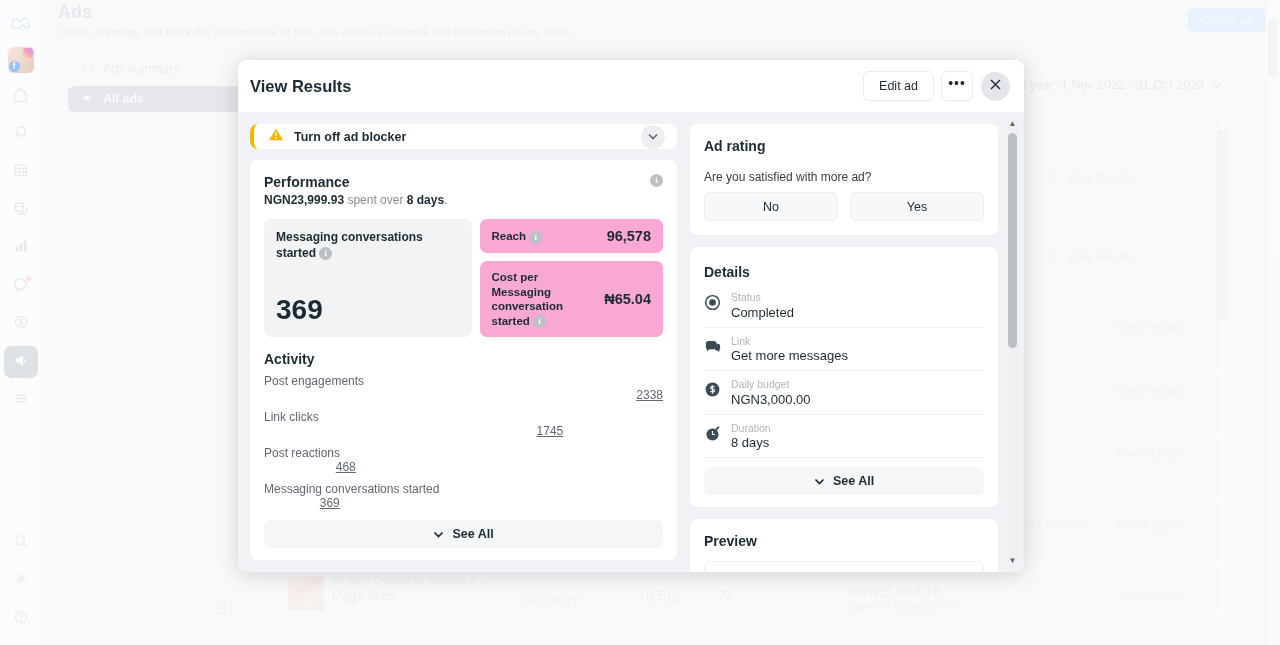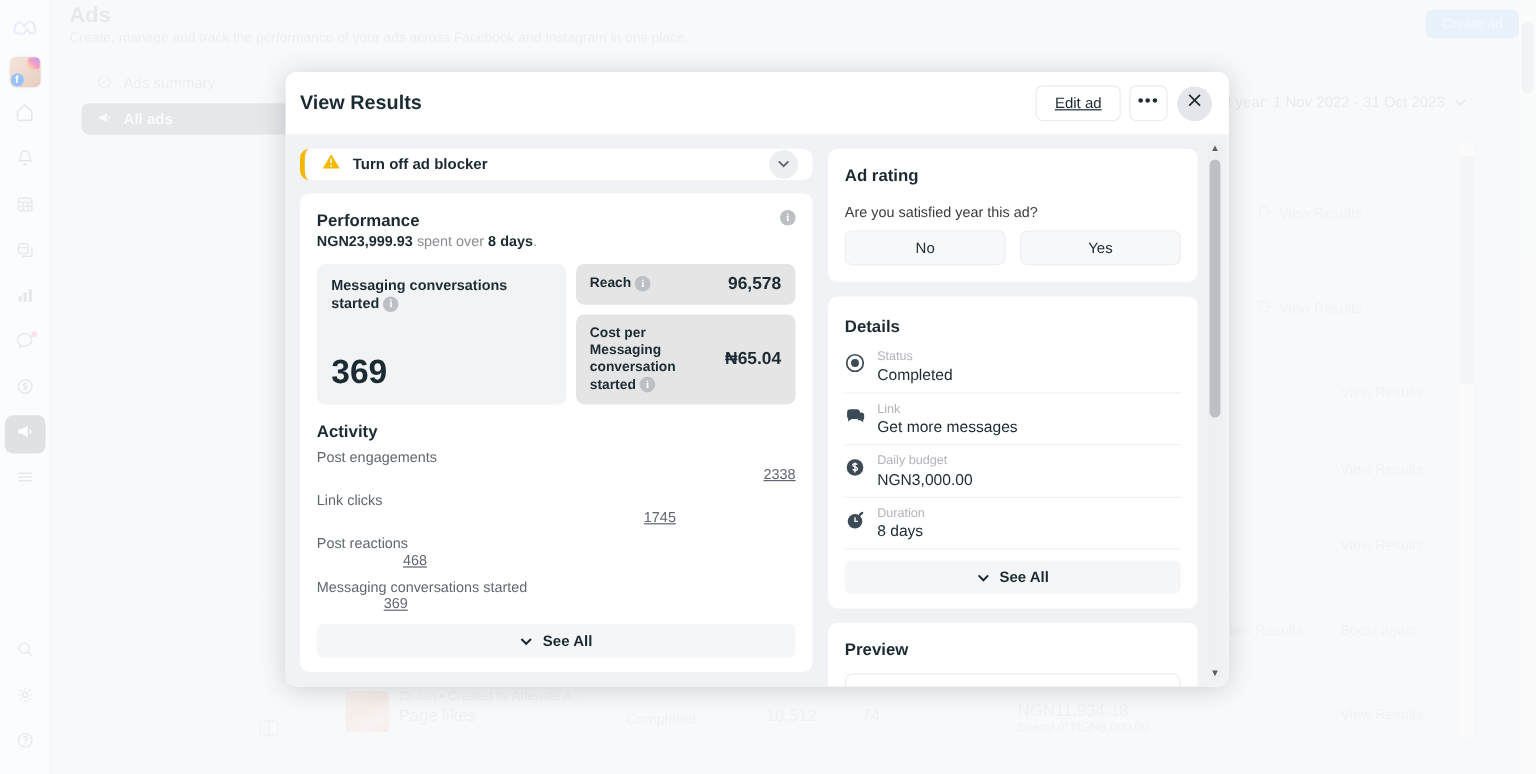--- a/index.html
+++ b/index.html
@@ -116,21 +116,21 @@
     display: flex; flex-direction: column; overflow: hidden;
   }
   .modal-head {
     height: 52px; flex: 0 0 52px; display: flex; align-items: center;
     padding: 0 14px 0 12px; background: #fff;
   }
   .modal-title { font-size: 16.5px; font-weight: bold; color: #1c2b33; flex: 1; }
   .btn-editad {
     height: 30px; padding: 0 15px; border: 1px solid #e9ebee; border-radius: 6px;
     background: #fff; font-size: 12.5px; color: #1c2b33;
-    display: flex; align-items: center; justify-content: center; text-decoration: underline;
+    display: flex; align-items: center; justify-content: center;
   }
   .btn-more {
     width: 32px; height: 30px; margin-left: 7px; border: 1px solid #e9ebee;
     border-radius: 6px; background: #fff; color: #1c2b33; font-size: 14px;
     display: flex; align-items: center; justify-content: center; letter-spacing: 1px;
     padding-bottom: 6px;
   }
   .btn-close {
     width: 29px; height: 29px; margin-left: 8px; border-radius: 50%;
     background: #e4e6eb; color: #1c2b33;
@@ -171,21 +171,21 @@
 
   .stats { display: flex; gap: 8px; margin-top: 12px; }
   .stat-big {
     flex: 1; background: #f2f3f5; border-radius: 7px; padding: 11px 12px;
     display: flex; flex-direction: column; min-height: 84px;
   }
   .stat-big-label { font-size: 12px; font-weight: bold; color: #1c2b33; line-height: 1.3; }
   .stat-big-value { font-size: 28px; font-weight: bold; color: #1c2b33; margin-top: auto; }
   .stat-col { flex: 1; display: flex; flex-direction: column; gap: 8px; }
   .stat-sm {
-    background: #e5e5e5; border-radius: 7px; padding: 9px 12px;
+    background: #f9a8d4; border-radius: 7px; padding: 9px 12px;
     display: flex; align-items: center; gap: 8px; min-height: 34px;
   }
   .stat-sm-label { font-size: 11.5px; font-weight: bold; color: #1c2b33; line-height: 1.25; flex: 1; }
   .stat-sm-value { font-size: 14.5px; font-weight: bold; color: #1c2b33; white-space: nowrap; }
 
   .act-title { font-size: 14px; font-weight: bold; color: #1c2b33; margin-top: 14px; }
   .act-row { margin-top: 7px; }
   .act-label { font-size: 12px; color: #606770; }
   .act-bar { position: relative; height: 15px; }
   .act-val {
@@ -558,21 +558,21 @@
           </span>
           <span>See All</span>
         </div>
       </div>
     </div>
 
     <div class="col-right">
 
       <div class="card rate">
         <div class="rate-title">Ad rating</div>
-        <div class="rate-q">Are you satisfied year this ad?</div>
+        <div class="rate-q">Are you satisfied with more ad?</div>
         <div class="rate-btns">
           <div class="rate-btn">No</div>
           <div class="rate-btn">Yes</div>
         </div>
       </div>
 
       <div class="card details">
         <div class="det-title">Details</div>
 
         <div class="det-row">

